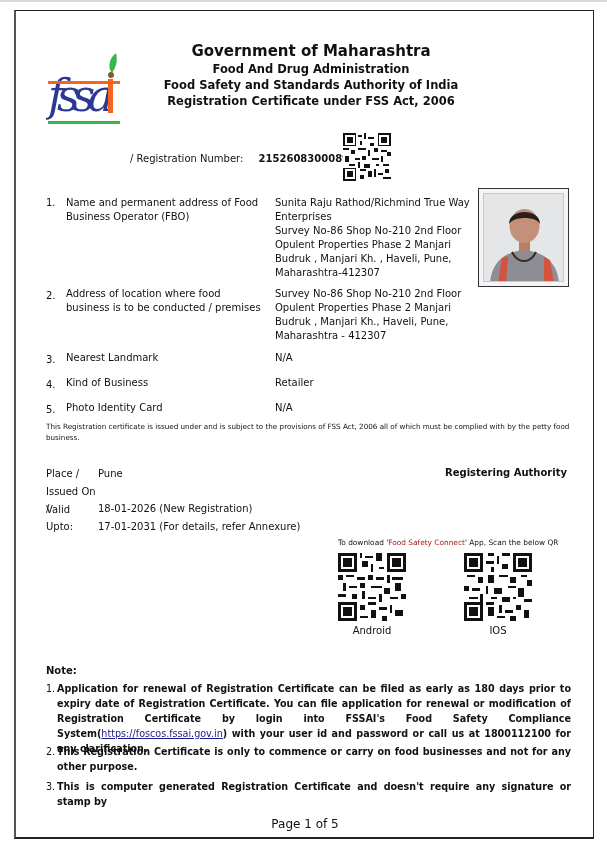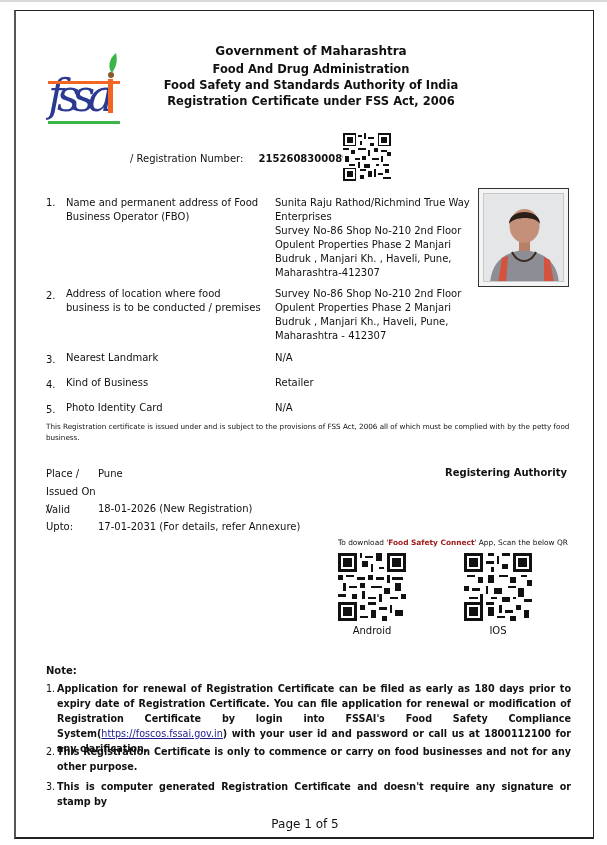--- a/index.html
+++ b/index.html
@@ -11,21 +11,21 @@
       border: 1px solid #222; border-left: 2px solid #555; border-bottom: 2px solid #222;
       background: #fff;
     }
     .abs { position: absolute; }
 
     
     .logo-fssai { left: 30px; top: 30px; width: 80px; height: 94px; }
     .logo-fda { left: 473px; top: 30px; width: 92px; height: 90px; }
     .head { left: 120px; top: 30px; width: 350px; text-align: center; font-weight: bold; }
     .head .t1 { font-size: 14.5px; line-height: 20px; }
-    .head .t2 { font-size: 12px; line-height: 20px; }
+    .head .t2 { font-size: 15px; line-height: 20px; }
     .head .t3 { font-size: 11.5px; line-height: 16px; }
 
     .regno { left: 114px; top: 142px; font-size: 10px; }
     .regno .num { font-weight: bold; margin-left: 12px; font-size: 10px; }
     .qr-reg { left: 327px; top: 121px; width: 48px; height: 50px; }
 
     
     .row { position: absolute; left: 30px; width: 440px; font-size: 10px; line-height: 14px; }
     .row .n { position: absolute; left: 0; width: 20px; }
     .row .k { position: absolute; left: 20px; width: 200px; }
@@ -38,21 +38,21 @@
 
     .meta { left: 30px; font-size: 10px; line-height: 17px; }
     .meta .lbl { display: inline-block; width: 52px; }
     .reg-auth { right: 26px; top: 456px; font-size: 10px; font-weight: bold; }
 
     .annex { left: 42px; top: 526px; font-size: 9.5px; line-height: 14px; }
     .annex .h { font-weight: bold; }
     .annex a { color: #1a1a8c; text-decoration: underline; }
 
     .app-dl { left: 322px; top: 527px; font-size: 7.4px; }
-    .app-dl .hl { color: #a11a1a; font-weight: bold; }
+    .app-dl .hl { color: #a11a1a; font-weight: normal; }
     .qr-android { left: 322px; top: 542px; width: 68px; height: 68px; }
     .qr-ios { left: 448px; top: 542px; width: 68px; height: 68px; }
     .qr-lbl { font-size: 10px; font-weight: normal; text-align: center; width: 68px; }
 
     .note-h { left: 30px; top: 654px; font-size: 10px; font-weight: bold; }
     .note { position: absolute; left: 30px; width: 525px; font-size: 9.6px; line-height: 15px; font-weight: bold; text-align: justify; }
     .note .num { position: absolute; left: 0; font-weight: normal; }
     .note .txt { display: block; margin-left: 11px; }
     .note a { color: #1a1a8c; font-weight: normal; text-decoration: underline; }
 

